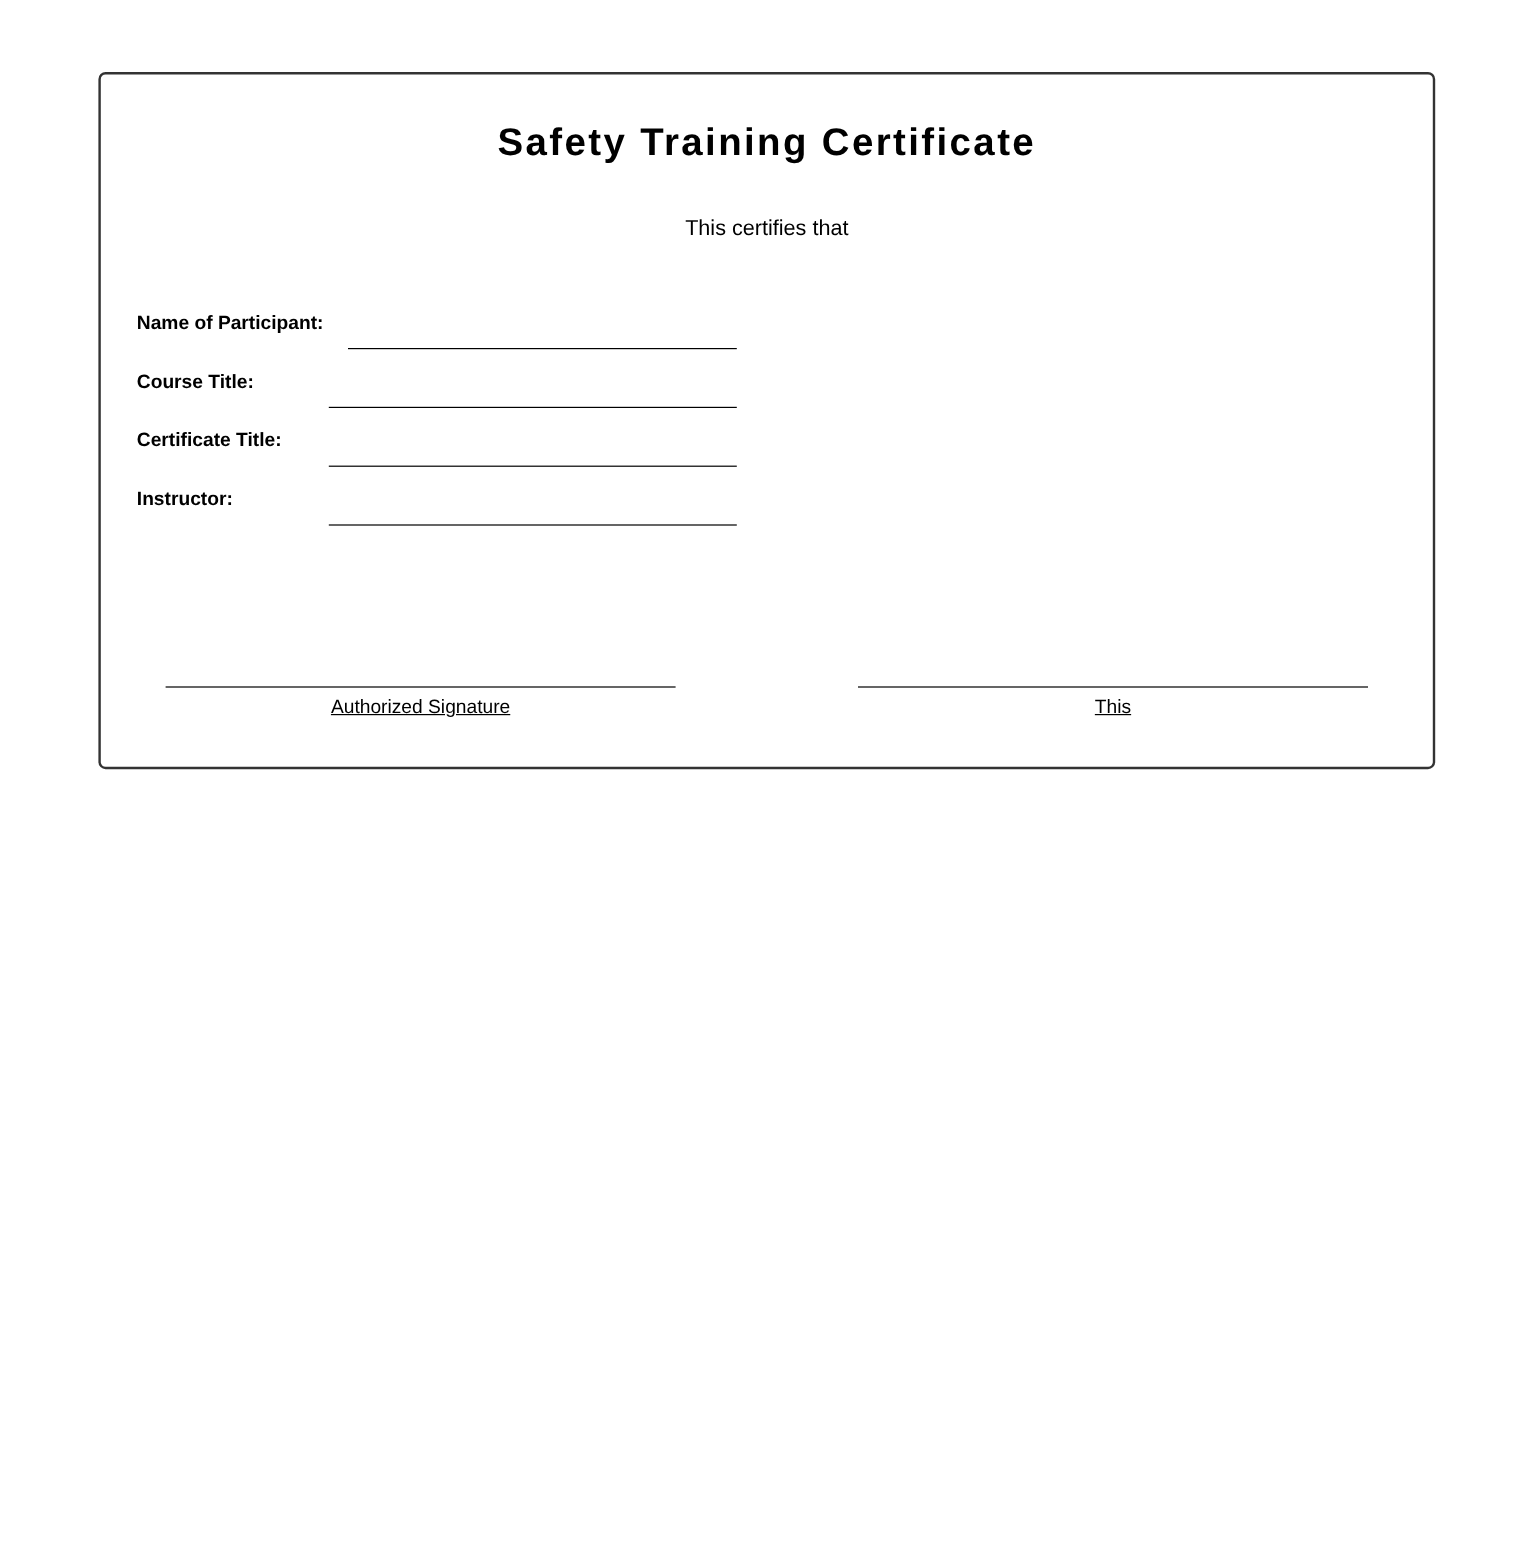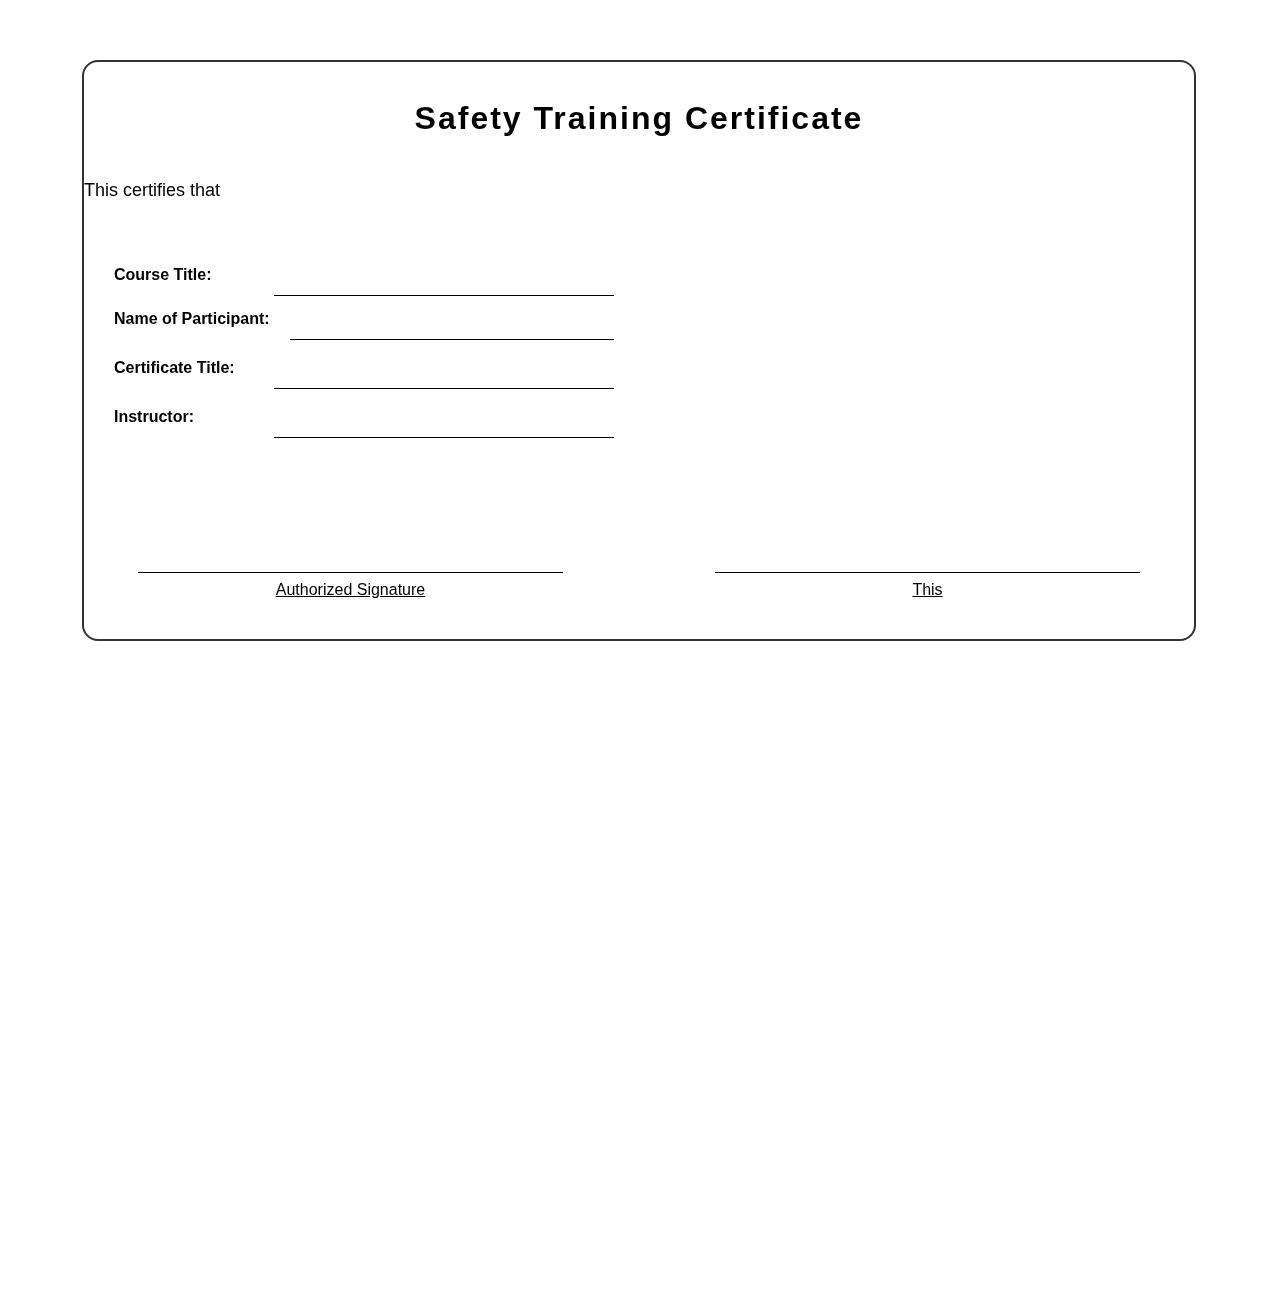--- a/index.html
+++ b/index.html
@@ -1,52 +1,52 @@
 <!DOCTYPE html>
 <html><head>
 <meta charset="utf-8">
 <style>
   html, body { margin: 0; padding: 0; background: #ffffff; }
   body { width: 1278px; height: 1300px; position: relative; font-family: "Liberation Sans", sans-serif; color: #000; }
   .certificate {
     position: absolute; left: 82px; top: 60px; width: 1110px; height: 577px;
-    border: 2px solid #333333; border-radius: 16px; box-sizing: content-box;
+    border: 2px solid #333333; border-radius: 6px; box-sizing: content-box;
   }
   .title {
     position: absolute; left: 0; right: 0; top: 38px; text-align: center;
     font-size: 32px; font-weight: bold; letter-spacing: 2px; margin: 0;
   }
   .subtitle {
-    position: absolute; left: 0; right: 0; top: 118px; 
+    position: absolute; left: 0; right: 0; top: 118px; text-align: center;
     font-size: 18px; margin: 0;
   }
   .form { position: absolute; left: 30px; top: 185px; width: 500px; }
   .row { display: flex; align-items: flex-end; height: 49px; }
   .row .label { font-size: 16px; font-weight: bold; min-width: 140px; margin-right: 20px; white-space: nowrap; padding-bottom: 12px; }
   .row .line { flex: 1; border-bottom: 1px solid #000; height: 30px; margin-bottom: 0; }
   .sig { position: absolute; top: 510px; width: 425px; text-align: center; }
   .sig .sline { border-top: 1px solid #000; }
   .sig .slabel { font-size: 16px; margin-top: 8px; text-decoration: underline; }
   .sig.left { left: 54px; }
   .sig.right { left: 631px; }
 </style>
 </head>
 <body>
 
 <div class="certificate">
   <h1 class="title">Safety Training Certificate</h1>
   <p class="subtitle">This certifies that</p>
 
   <div class="form">
+    <div class="row" style="height:44px">
+      <span class="label">Name of Participant:</span>
+      <span class="line"></span>
+    </div>
     <div class="row">
       <span class="label">Course Title:</span>
-      <span class="line"></span>
-    </div>
-    <div class="row" style="height:44px">
-      <span class="label">Name of Participant:</span>
       <span class="line"></span>
     </div>
     <div class="row">
       <span class="label">Certificate Title:</span>
       <span class="line"></span>
     </div>
     <div class="row">
       <span class="label">Instructor:</span>
       <span class="line"></span>
     </div>

